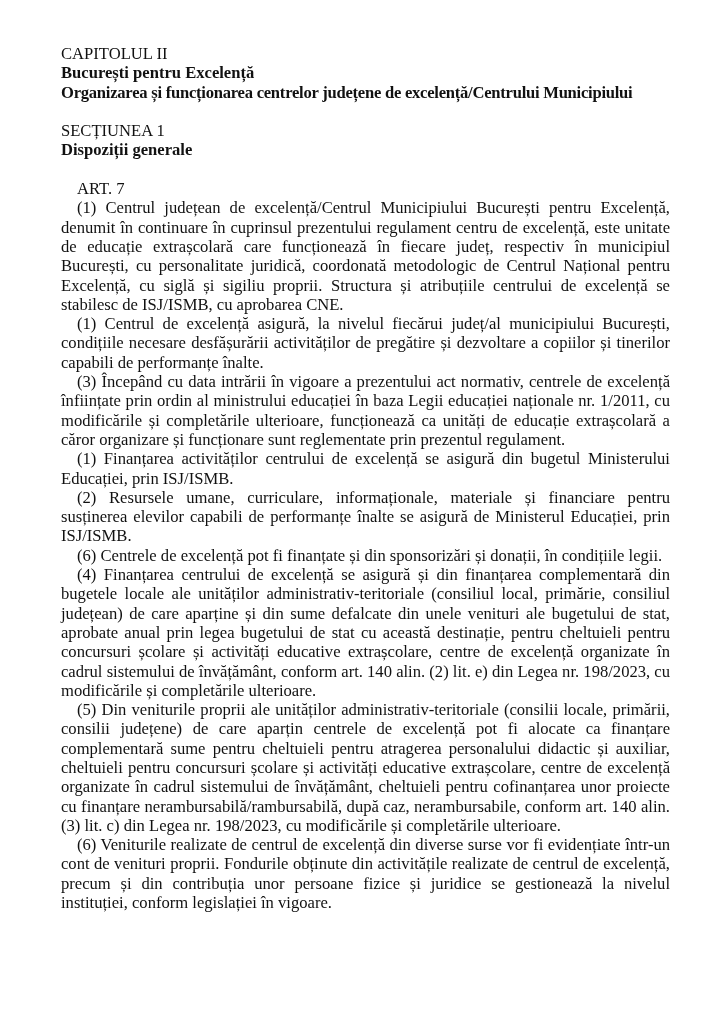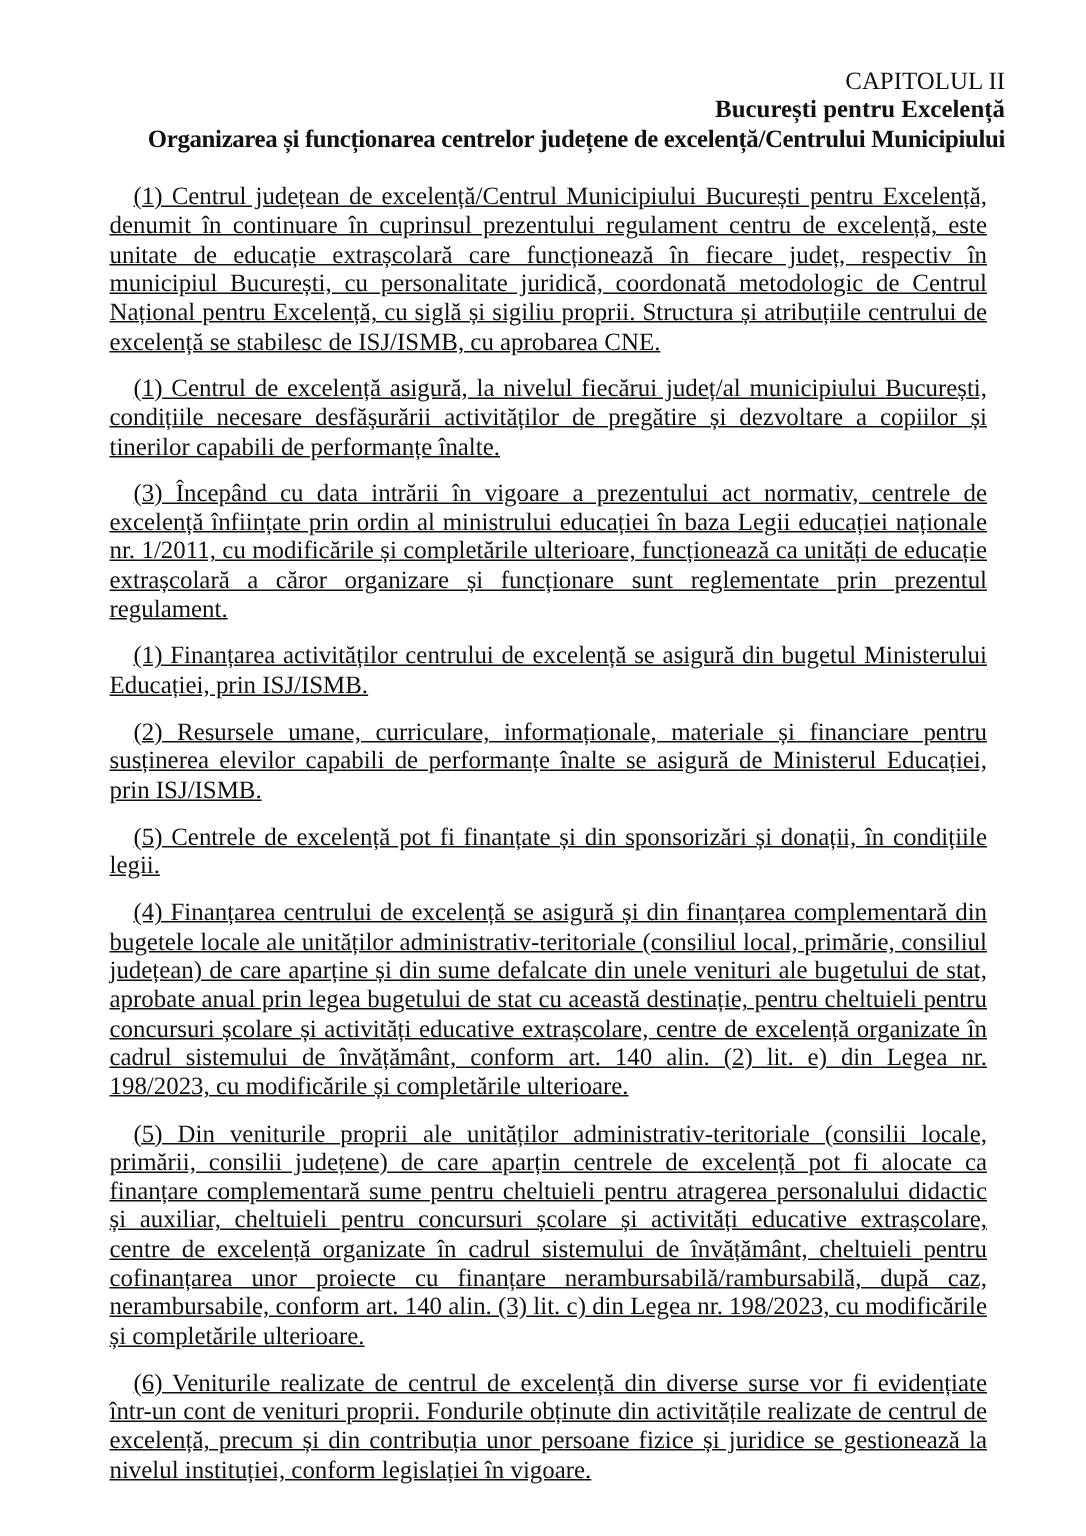--- a/index.html
+++ b/index.html
@@ -17,66 +17,70 @@
     }
     .page {
       position: absolute;
       left: 61px;
       top: 44px;
       width: 609px;
       font-size: 16.6px;
       line-height: 19.3px;
     }
     .center {
-      text-align: right;
+      text-align: left;
     }
     .bold {
       font-weight: bold;
     }
     .heading-block {
       margin: 0 0 19.3px 0;
     }
     .heading-line {
       display: block;
     }
     .article-label {
       display: block;
       text-indent: 16px;
     }
     .para {
       display: block;
       text-align: justify;
       text-indent: 16px;
-      margin: 12px;
-      text-decoration: underline;
+      margin: 0;
     }
     .tight {
       letter-spacing: -0.25px;
     }
   </style>
 </head>
 <body>
 
 <div class="page">
 
   <div class="heading-block center">
     <span class="heading-line">CAPITOLUL II</span>
     <span class="heading-line bold">București pentru Excelență</span>
     <span class="heading-line bold tight">Organizarea și funcționarea centrelor județene de excelență/Centrului Municipiului</span>
   </div>
 
+  <div class="heading-block center">
+    <span class="heading-line">SECȚIUNEA 1</span>
+    <span class="heading-line bold">Dispoziții generale</span>
+  </div>
 
   <div class="article">
+    <span class="article-label">ART. 7</span>
     <p class="para">(1) Centrul județean de excelență/Centrul Municipiului București pentru Excelență, denumit în continuare în cuprinsul prezentului regulament centru de excelență, este unitate de educație extrașcolară care funcționează în fiecare județ, respectiv în municipiul București, cu personalitate juridică, coordonată metodologic de Centrul Național pentru Excelență, cu siglă și sigiliu proprii. Structura și atribuțiile centrului de excelență se stabilesc de ISJ/ISMB, cu aprobarea CNE.</p>
     <p class="para">(1) Centrul de excelență asigură, la nivelul fiecărui județ/al municipiului București, condițiile necesare desfășurării activităților de pregătire și dezvoltare a copiilor și tinerilor capabili de performanțe înalte.</p>
     <p class="para">(3) Începând cu data intrării în vigoare a prezentului act normativ, centrele de excelență înființate prin ordin al ministrului educației în baza Legii educației naționale nr. 1/2011, cu modificările și completările ulterioare, funcționează ca unități de educație extrașcolară a căror organizare și funcționare sunt reglementate prin prezentul regulament.</p>
   </div>
 
   <div class="article">
     <p class="para">(1) Finanțarea activităților centrului de excelență se asigură din bugetul Ministerului Educației, prin ISJ/ISMB.</p>
     <p class="para">(2) Resursele umane, curriculare, informaționale, materiale și financiare pentru susținerea elevilor capabili de performanțe înalte se asigură de Ministerul Educației, prin ISJ/ISMB.</p>
-    <p class="para">(5) Centrele de excelență pot fi finanțate și din sponsorizări și donații, în condițiile legii.</p>
+    <p class="para">(6) Centrele de excelență pot fi finanțate și din sponsorizări și donații, în condițiile legii.</p>
     <p class="para">(4) Finanțarea centrului de excelență se asigură și din finanțarea complementară din bugetele locale ale unităților administrativ-teritoriale (consiliul local, primărie, consiliul județean) de care aparține și din sume defalcate din unele venituri ale bugetului de stat, aprobate anual prin legea bugetului de stat cu această destinație, pentru cheltuieli pentru concursuri școlare și activități educative extrașcolare, centre de excelență organizate în cadrul sistemului de învățământ, conform art. 140 alin. (2) lit. e) din Legea nr. 198/2023, cu modificările și completările ulterioare.</p>
     <p class="para">(5) Din veniturile proprii ale unităților administrativ-teritoriale (consilii locale, primării, consilii județene) de care aparțin centrele de excelență pot fi alocate ca finanțare complementară sume pentru cheltuieli pentru atragerea personalului didactic și auxiliar, cheltuieli pentru concursuri școlare și activități educative extrașcolare, centre de excelență organizate în cadrul sistemului de învățământ, cheltuieli pentru cofinanțarea unor proiecte cu finanțare nerambursabilă/rambursabilă, după caz, nerambursabile, conform art. 140 alin. (3) lit. c) din Legea nr. 198/2023, cu modificările și completările ulterioare.</p>
     <p class="para">(6) Veniturile realizate de centrul de excelență din diverse surse vor fi evidențiate într-un cont de venituri proprii. Fondurile obținute din activitățile realizate de centrul de excelență, precum și din contribuția unor persoane fizice și juridice se gestionează la nivelul instituției, conform legislației în vigoare.</p>
   </div>
 
 </div>
 
 </body></html>

